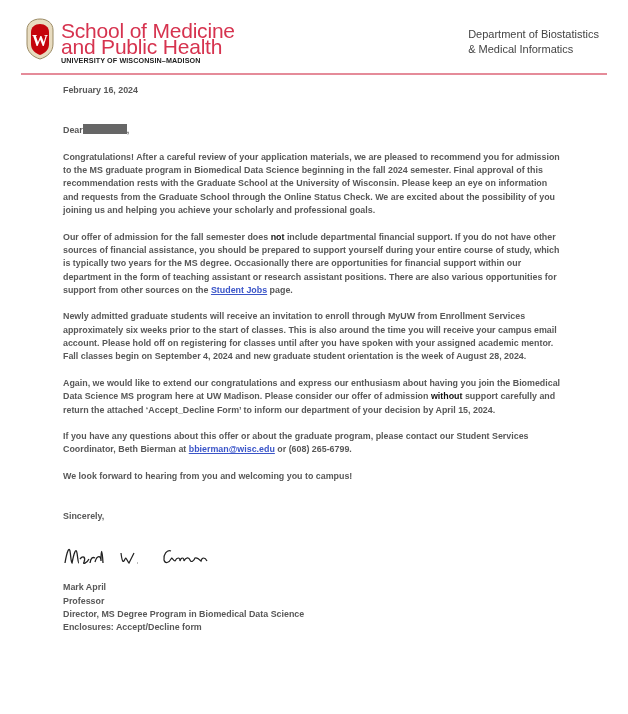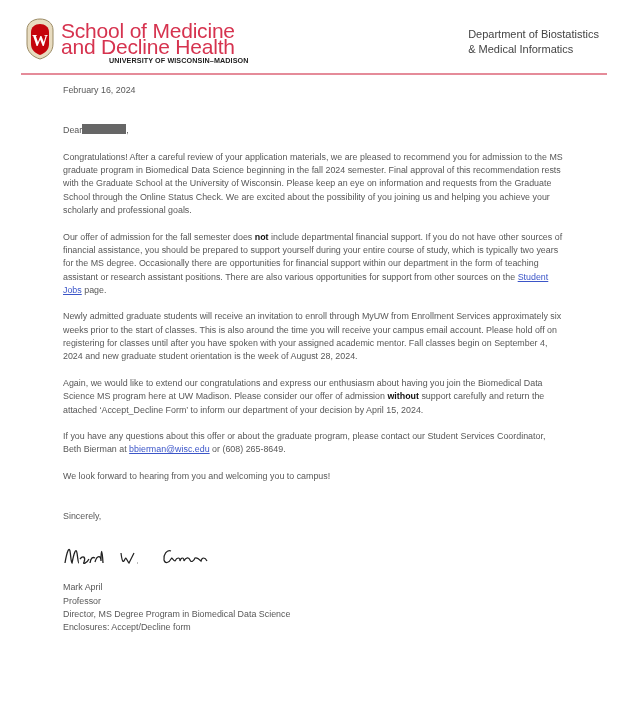--- a/index.html
+++ b/index.html
@@ -1,62 +1,62 @@
 <!DOCTYPE html>
 <html><head>
 <meta charset="utf-8">
 <style>
   html, body { margin: 0; padding: 0; background: #ffffff; }
   body { width: 628px; height: 714px; position: relative; overflow: hidden;
          font-family: "Liberation Sans", sans-serif; color: #555; }
   .crest { position: absolute; left: 25px; top: 18px; width: 30px; height: 42px; }
   .school { position: absolute; left: 61px; top: 23px; }
   .school-name { color: #d6334f; font-size: 21px; line-height: 16px; letter-spacing: -0.2px; }
-  .uni { color: #222; font-size: 7.2px; font-weight: bold; letter-spacing: 0.1px; margin-top: 1px; margin-left: 48px; }
+  .uni { color: #222; font-size: 7.2px; font-weight: bold; letter-spacing: 0.1px; margin-top: 1px; }
   .dept { position: absolute; right: 29px; top: 27px; text-align: left; font-size: 11px; line-height: 15px; color: #444; }
   .rule { position: absolute; left: 21px; top: 73px; width: 586px; height: 2px; background: #e58b99; }
   .body { position: absolute; left: 63px; top: 84px; width: 500px; font-size: 8.9px; line-height: 13.3px; color: #585858; }
-  .body p { margin: 0 0 13.3px 0; }
+  .body p { margin: 0 0 13.3px 0; font-weight: bold; }
   .date { margin-bottom: 27px !important; }
   .redact { display: inline-block; width: 44px; height: 10px; background: #666; vertical-align: -1px; }
   b { color: #111; }
   a { color: #3b55c8; text-decoration: underline; }
   .sig { height: 36px; margin: 0 0 4px 0; }
   .closing p { margin: 0; }
 </style>
 </head>
 <body>
 
 <svg class="crest" viewBox="0 0 30 42">
   <path d="M15 1 C22 1 28 5 28 12 L28 26 C28 34 22 39 15 41 C8 39 2 34 2 26 L2 12 C2 5 8 1 15 1 Z" fill="#e8dcc0" stroke="#9a8a64" stroke-width="1"></path>
   <path d="M15 6 C20 6 24 9 24 14 L24 26 C24 32 20 35 15 37 C10 35 6 32 6 26 L6 14 C6 9 10 6 15 6 Z" fill="#c5050c"></path>
   <text x="15" y="28" text-anchor="middle" font-family="Liberation Serif, serif" font-size="16" font-weight="bold" fill="#ffffff">W</text>
 </svg>
 
 <div class="school">
   <div class="school-name">School of Medicine</div>
-  <div class="school-name">and Decline Health</div>
+  <div class="school-name">and Public Health</div>
   <div class="uni">UNIVERSITY OF WISCONSIN–MADISON</div>
 </div>
 
 <div class="dept">
   <div>Department of Biostatistics</div>
   <div>&amp; Medical Informatics</div>
 </div>
 
 <div class="rule"></div>
 
 <div class="body">
   <p class="date">February 16, 2024</p>
   <p><span>Dear</span><span class="redact"></span><span>,</span></p>
   <p>Congratulations!  After a careful review of your application materials, we are pleased to recommend you for admission to the MS graduate program in Biomedical Data Science beginning in the fall 2024 semester.  Final approval of this recommendation rests with the Graduate School at the University of Wisconsin.  Please keep an eye on information and requests from the Graduate School through the Online Status Check.  We are excited about the possibility of you joining us and helping you achieve your scholarly and professional goals.</p>
   <p><span>Our offer of admission for the fall semester does </span><b>not</b><span> include departmental financial support.  If you do not have other sources of financial assistance, you should be prepared to support yourself during your entire course of study, which is typically two years for the MS degree.  Occasionally there are opportunities for financial support within our department in the form of teaching assistant or research assistant positions.  There are also various opportunities for support from other sources on the </span><a href="#">Student Jobs</a><span> page.</span></p>
   <p>Newly admitted graduate students will receive an invitation to enroll through MyUW from Enrollment Services approximately six weeks prior to the start of classes.  This is also around the time you will receive your campus email account.  Please hold off on registering for classes until after you have spoken with your assigned academic mentor.  Fall classes begin on September 4, 2024 and new graduate student orientation is the week of August 28, 2024.</p>
   <p><span>Again, we would like to extend our congratulations and express our enthusiasm about having you join the Biomedical Data Science MS program here at UW Madison.  Please consider our offer of admission </span><b>without</b><span> support carefully and return the attached ‘Accept_Decline Form’ to inform our department of your decision by April 15, 2024.</span></p>
-  <p><span>If you have any questions about this offer or about the graduate program, please contact our Student Services Coordinator, Beth Bierman at </span><a href="#">bbierman@wisc.edu</a><span> or (608) 265-8649.</span></p>
+  <p><span>If you have any questions about this offer or about the graduate program, please contact our Student Services Coordinator, Beth Bierman at </span><a href="#">bbierman@wisc.edu</a><span> or (608) 265-6799.</span></p>
   <p style="margin-bottom:27px">We look forward to hearing from you and welcoming you to campus!</p>
   <p style="">Sincerely,</p>
   <svg class="sig" width="160" height="36" viewBox="0 0 160 36">
     <path d="M2 26 C4 14 6 10 7 14 C8 20 8 26 9 26 C11 16 13 10 14 16 C15 22 15 26 16 26 M17 22 C20 18 23 20 21 25 C19 28 24 26 26 22 M27 26 C28 20 30 20 32 21 M32 25 C34 18 38 18 38 24 C38 12 39 10 40 26" fill="none" stroke="#222" stroke-width="1.3"></path>
     <path d="M58 16 C59 24 60 27 62 22 C63 19 64 24 66 26 C68 22 70 18 71 16 M74 26 l0.6 0" fill="none" stroke="#222" stroke-width="1.2"></path>
     <path d="M108 14 C104 12 100 18 101 23 C102 27 106 26 108 22 C109 19 110 24 112 24 C114 20 117 20 117 24 C118 20 121 20 121 24 C123 20 126 20 127 23 C128 26 131 24 132 21 C134 20 136 22 138 24 C139 20 142 20 144 24" fill="none" stroke="#222" stroke-width="1.2"></path>
   </svg>
   <div class="closing">
     <p>Mark April</p>
     <p>Professor</p>

